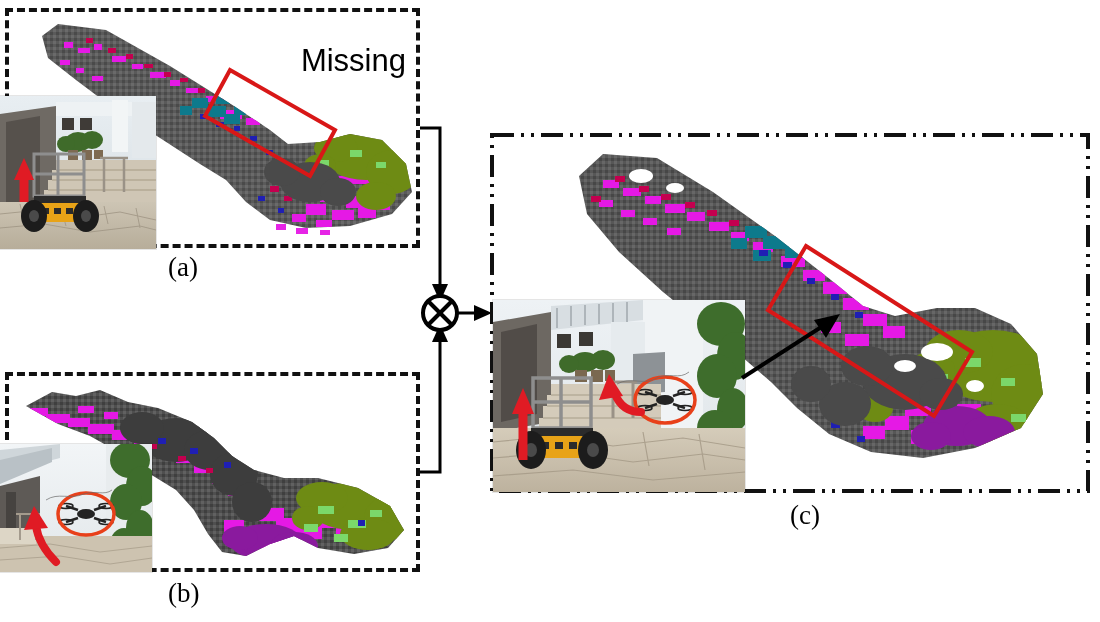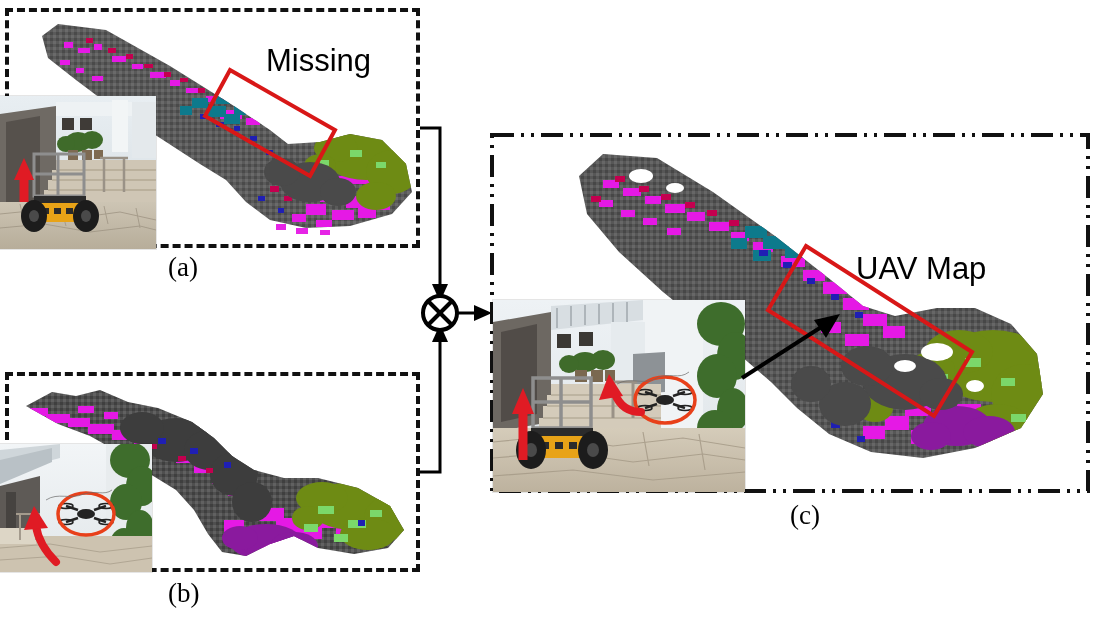--- a/index.html
+++ b/index.html
@@ -22,21 +22,21 @@
   
   .caption{position:absolute;font-family:"Liberation Serif", serif;
            font-size:27px;color:#000;letter-spacing:0px;white-space:nowrap;}
   #cap-a{left:168px;top:252px;}
   #cap-b{left:168px;top:578px;}
   #cap-c{left:790px;top:500px;}
 
   
   .anno{position:absolute;font-family:"Liberation Sans", sans-serif;
         color:#000;white-space:nowrap;line-height:1.08;}
-  #anno-missing{left:266px;top:44px;font-size:31px;text-align:left;width:128px;}
+  #anno-missing{left:278px;top:44px;font-size:31px;text-align:right;width:128px;}
   #anno-uav{left:856px;top:252px;font-size:31px;}
 
   
   .inset{position:absolute;overflow:hidden;background:#cfcabd;
          box-shadow:0 0 0 1px rgba(0,0,0,0.10);}
   #inset-a{left:0px;  top:96px;  width:156px; height:153px;}
   #inset-b{left:0px;  top:444px; width:152px; height:128px;}
   #inset-c{left:493px;top:300px; width:252px; height:192px;}
 
   .inset svg,.cloud svg{display:block;}
@@ -705,17 +705,16 @@
         <path d="M116,74 L106,100 L130,96 Z" fill="#e01b24"></path>
       </g>
     </svg>
   </div>
 
   <svg style="position:absolute;left:740px;top:300px;width:130px;height:90px;overflow:visible;">
     <line x1="2" y1="78" x2="86" y2="24" stroke="#000" stroke-width="4"></line>
     <polygon points="100,14 74,20 86,38" fill="#000"></polygon>
   </svg>
 
-  <div class="anno" id="anno-uav">UAV Map</div>
 
   <div class="caption" id="cap-c">(c)</div>
 
 </div>
 
 </body></html>

